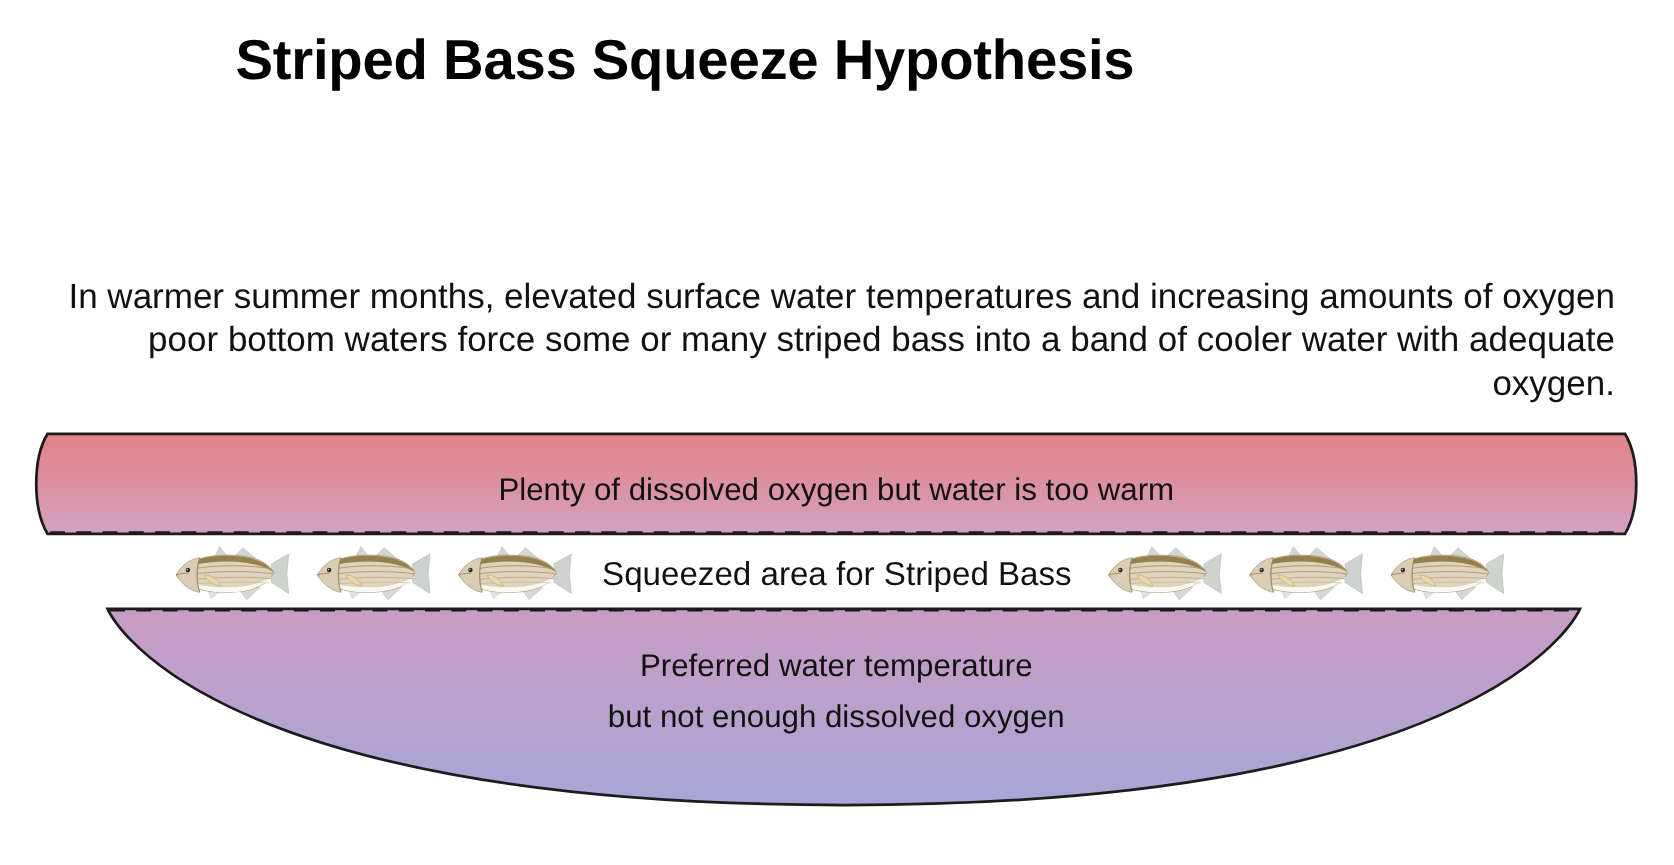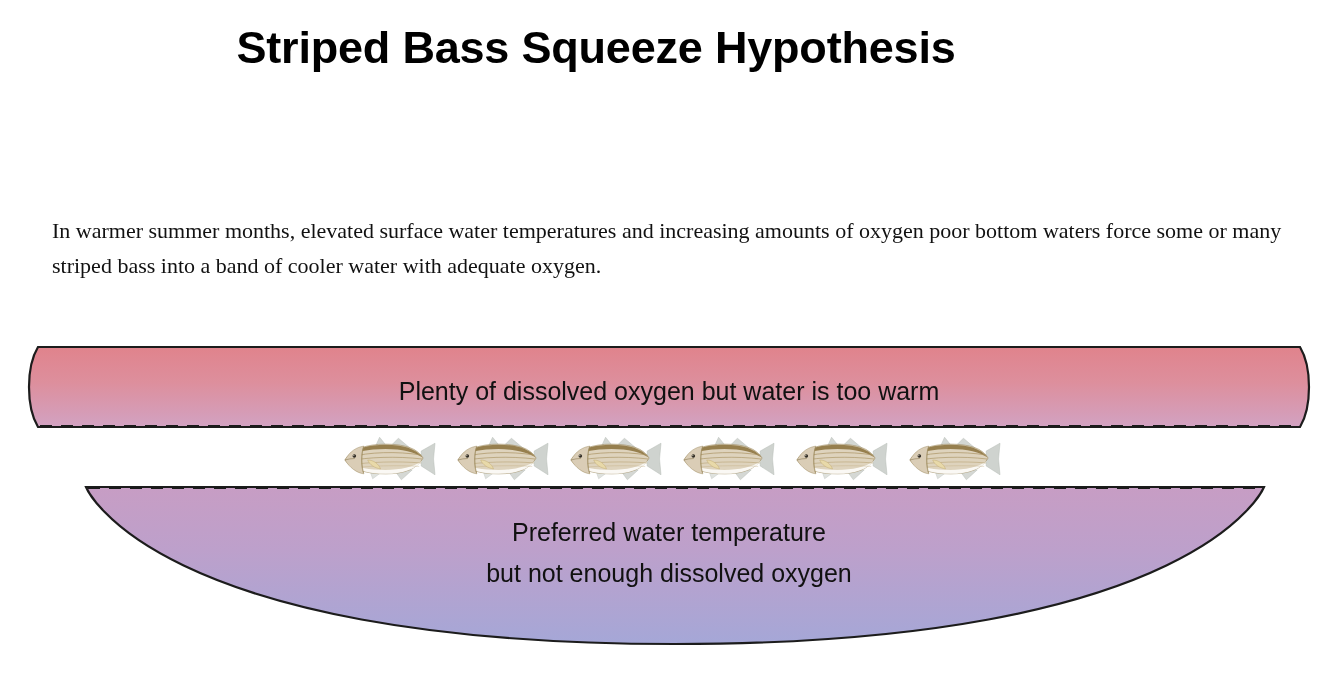--- a/index.html
+++ b/index.html
@@ -24,34 +24,33 @@
     left: 0;
     width: 1096px;
     text-align: center;
     font-family: "Liberation Sans", sans-serif;
     font-weight: bold;
     font-size: 45px;
     line-height: 52px;
     letter-spacing: -0.2px;
     color: #000000;
     white-space: nowrap;
-    margin-left: 48px;
   }
 
   
   #intro-paragraph {
     position: absolute;
     top: 191px;
     left: 52px;
     width: 1240px;
-    font-family: Liberation Serif, serif;
-    font-size: 22px;
+    font-family: Liberation Sans, sans-serif;
+    font-size: 28px;
     line-height: 35px;
     color: #111111;
-    text-align: left;
+    text-align: right;
   }
 
   
   #diagram {
     position: absolute;
     top: 336px;
     left: 0;
     width: 1198px;
     height: 330px;
   }
@@ -194,20 +193,21 @@
         <use href="#striped-bass"></use>
       </svg>
     <svg class="fish" viewBox="0 0 200 92">
         <use href="#striped-bass"></use>
       </svg>
     <svg class="fish" viewBox="0 0 200 92">
         <use href="#striped-bass"></use>
       </svg>
   </div>
 
+  <div id="squeeze-label">Squeezed area for Striped Bass</div>
 
   <div class="fish-group">
     <svg class="fish" viewBox="0 0 200 92">
         <use href="#striped-bass"></use>
       </svg>
     <svg class="fish" viewBox="0 0 200 92">
         <use href="#striped-bass"></use>
       </svg>
     <svg class="fish" viewBox="0 0 200 92">
         <use href="#striped-bass"></use>

